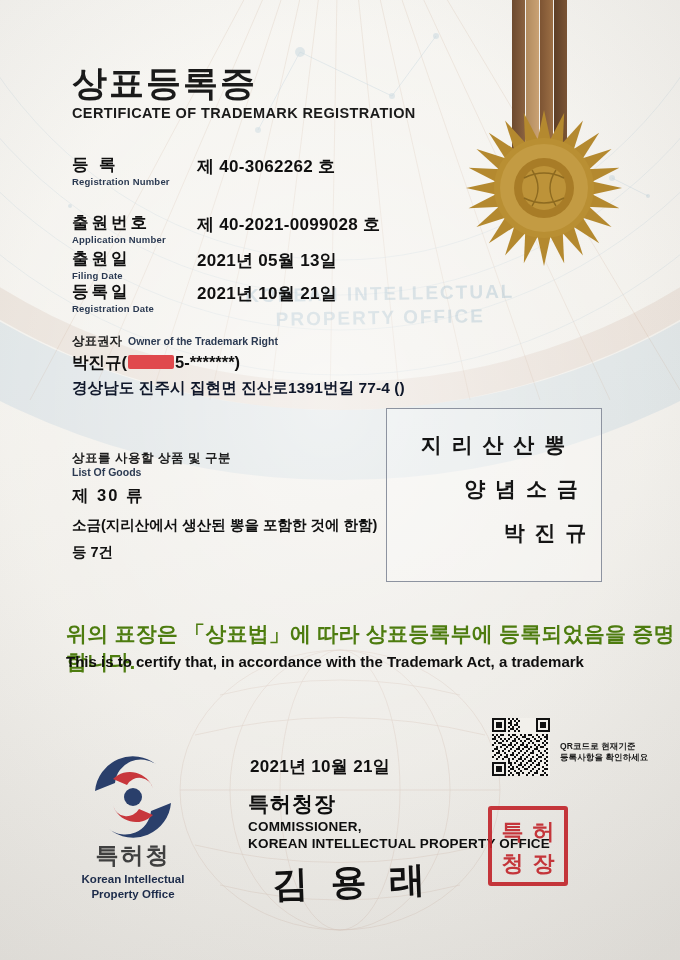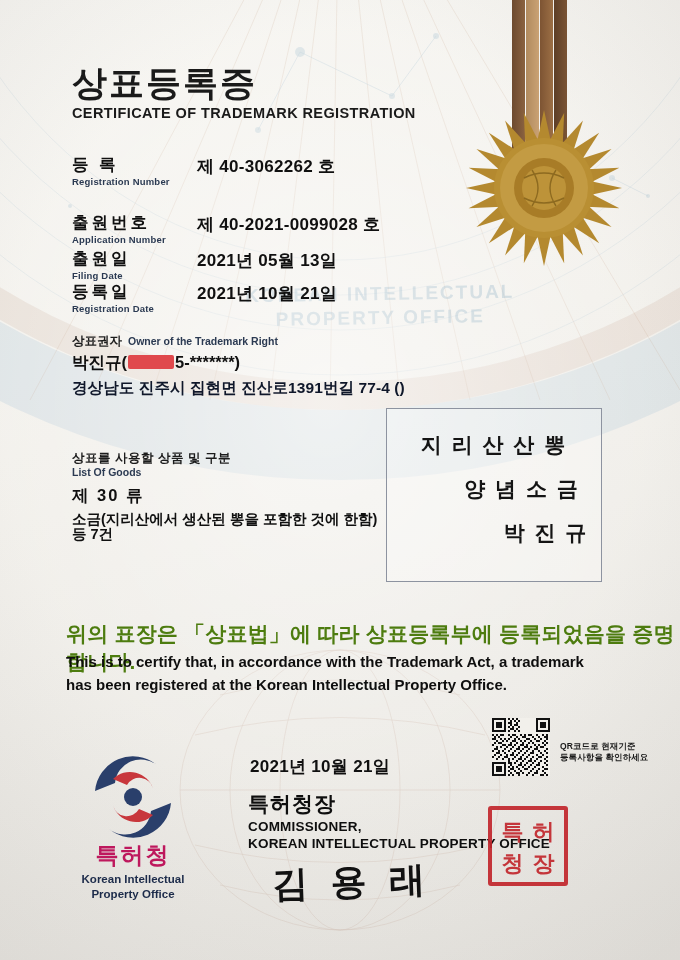--- a/index.html
+++ b/index.html
@@ -227,21 +227,21 @@
     letter-spacing: 2px;
   }
   .goods-desc {
     position: absolute;
     left: 72px;
     top: 512px;
     width: 310px;
     font-size: 14.5px;
     font-weight: bold;
     color: #101010;
-    line-height: 15px;
+    line-height: 27px;
   }
 
   .mark-box {
     position: absolute;
     left: 386px;
     top: 408px;
     width: 214px;
     height: 172px;
     border: 1px solid #8d93a0;
     background: rgba(255,255,255,0.25);
@@ -385,21 +385,21 @@
     height: 90px;
   }
   .kipo-kr {
     position: absolute;
     left: 68px;
     top: 840px;
     width: 130px;
     text-align: center;
     font-size: 23px;
     font-weight: bold;
-    color: #be185d;
+    color: #404040;
     letter-spacing: 2px;
   }
   .kipo-en {
     position: absolute;
     left: 54px;
     top: 872px;
     width: 158px;
     text-align: center;
     font-size: 11.5px;
     font-weight: bold;
@@ -567,21 +567,20 @@
 
   <div class="mark-box">
     <div class="mark-line mark-l1">지 리 산   산 뽕</div>
     <div class="mark-line mark-l2">양 념 소 금</div>
     <div class="mark-line mark-l3">박 진 규</div>
   </div>
 
   <div class="cert-kr">위의 표장은 「상표법」에 따라 상표등록부에 등록되었음을 증명합니다.</div>
   <div class="cert-en">
     <div>This is to certify that, in accordance with the Trademark Act, a trademark</div>
-    <div>has been registered at the Korean Intellectual Property Office.</div>
   </div>
 
   <div class="date-line">2021년 10월 21일</div>
   <div class="commissioner-kr">특허청장</div>
   <div class="commissioner-en1">COMMISSIONER,</div>
   <div class="commissioner-en2">KOREAN INTELLECTUAL PROPERTY OFFICE</div>
   <div class="signature">김 용 래</div>
 
   <div class="stamp">
     <div class="stamp-inner">

